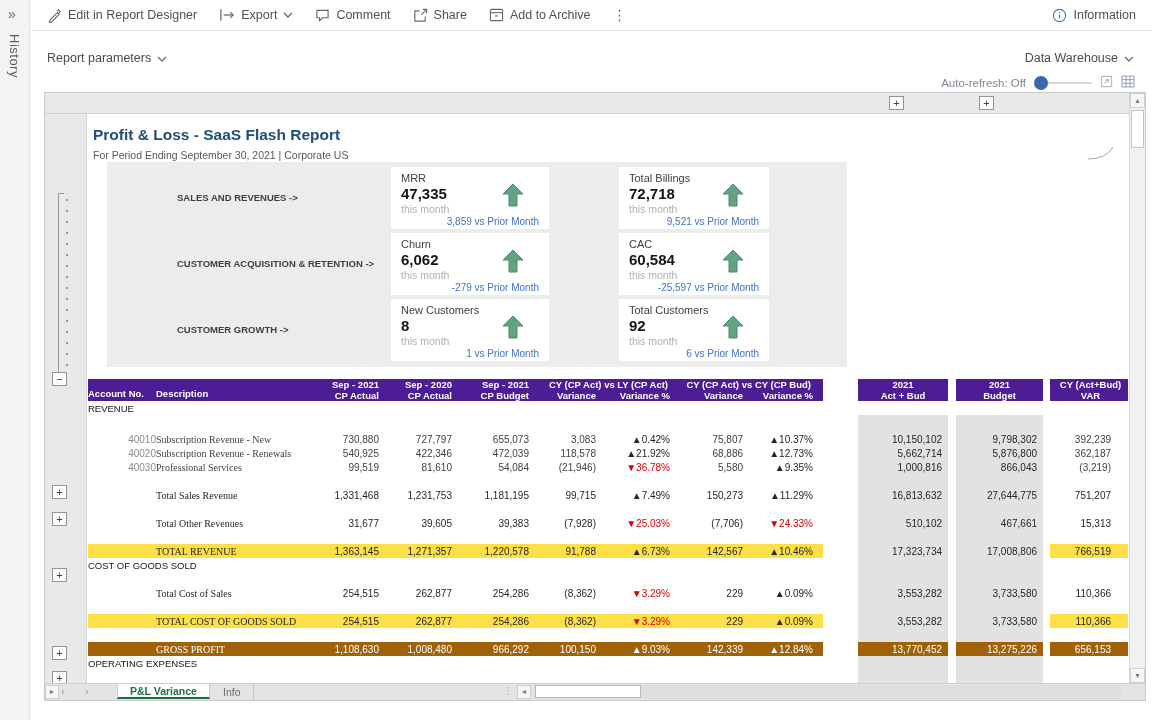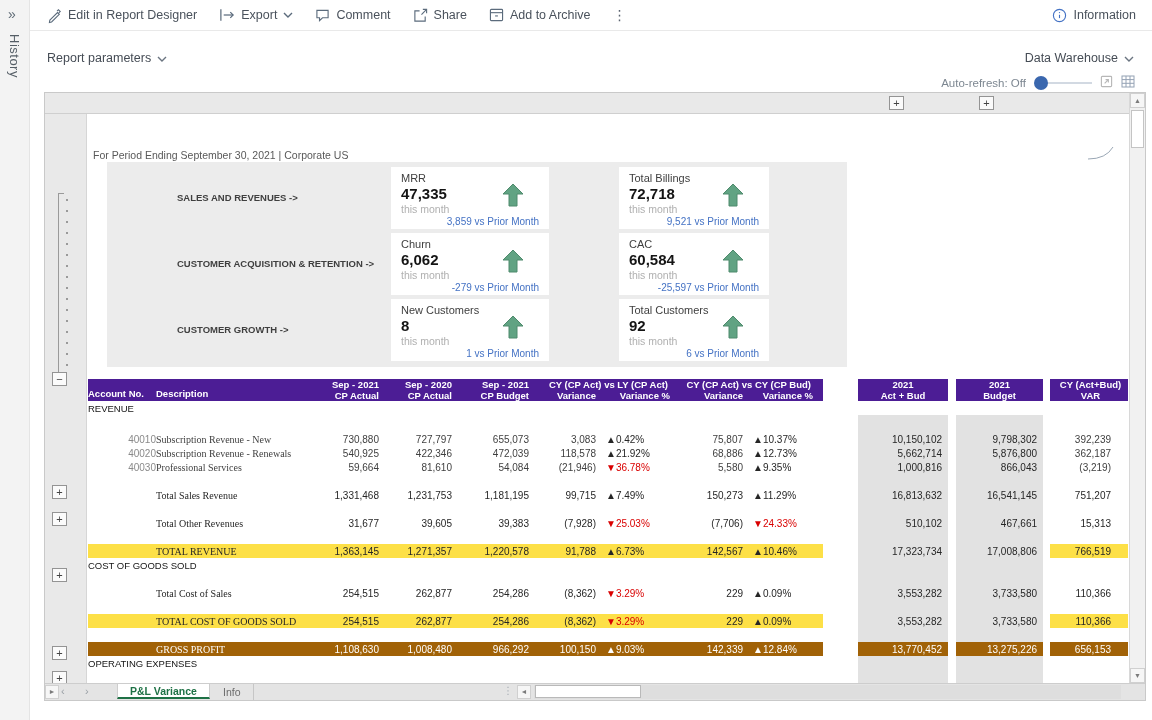--- a/index.html
+++ b/index.html
@@ -69,21 +69,21 @@
   #pl-table{position:absolute;left:0;top:265px;width:1043px;table-layout:fixed;border-collapse:collapse;font-size:10px;color:#3f3f3f;}
   #pl-table th,#pl-table td{height:14px;padding:0;white-space:nowrap;font-weight:normal;}
   #pl-table thead th{background:#4c1d95;color:#fff;font-weight:bold;font-size:9.5px;height:11px;line-height:11px;}
   #pl-table thead th.gapc{background:#fff;}
   #pl-table thead th.hl{text-align:left;vertical-align:bottom;padding-bottom:2px;}
   #pl-table thead th.ra{text-align:right;}
   #pl-table thead th.ctr{text-align:center;}
   th.pl5,td.pl5{padding-left:5px;} th.pl8{padding-left:8px;}
   .p4{padding-right:4px !important;} .p10{padding-right:10px !important;} .p12{padding-right:12px !important;} .p6{padding-right:6px !important;} .p20{padding-right:20px !important;}
   td.n{text-align:right;}
-  td.pct{color:#262626;}
+  td.pct{text-align:right;color:#262626;}
   td.pct.down{color:#d90000 !important;}
   td.acct{color:#8a8a8a;text-align:right;padding-right:14px;}
   td.desc{text-align:left;padding-left:36px;overflow:visible;font-family:Liberation Serif, serif;}
   td.sec{text-align:left;font-weight:bold;font-size:9.5px;color:#141414;padding-left:5px;}
   td.ab,td.bud{background:#e2e2e2;text-align:right;font-weight:bold;color:#262626;}
   td.gapc{background:#fff;}
   tr.bold td{font-weight:bold;color:#262626;}
   tr.bold td.pct{color:#262626;}
   tr.band td:not(.gapc){background:#fde047;}
   tr.band td.ab,tr.band td.bud{background:#e2e2e2;}
@@ -226,20 +226,21 @@
       <div id="gplus5" class="pm-box g-box" style="position:absolute;">+</div>
     </div>
 
     <div id="vscroll">
       <div id="vup" class="sbtn">▲</div>
       <div id="vthumb"></div>
       <div id="vdown" class="sbtn">▼</div>
     </div>
 
     <div id="canvas">
+      <div id="rpt-title">Profit &amp; Loss - SaaS Flash Report</div>
       <div id="rpt-subtitle">For Period Ending September 30, 2021 | Corporate US</div>
       <div id="curl"><svg width="26" height="14" viewBox="0 0 26 14" fill="none" stroke="#9aa7b5" stroke-width="1">
             <path d="M0 13 Q18 13 25 1"></path>
           </svg></div>
 
       <div id="kpi">
         <div id="kl0" class="kpi-label">SALES AND REVENUES -&gt;</div>
         <div id="kl1" class="kpi-label">CUSTOMER ACQUISITION &amp; RETENTION -&gt;</div>
         <div id="kl2" class="kpi-label">CUSTOMER GROWTH -&gt;</div>
 
@@ -397,21 +398,21 @@
               <td class="gapc"></td>
               <td class="ab p6">5,662,714</td>
               <td class="gapc"></td>
               <td class="bud p6">5,876,800</td>
               <td class="gapc"></td>
               <td class="n p20">362,187</td>
             </tr>
             <tr>
               <td class="acct">40030</td>
               <td class="desc">Professional Services</td>
-              <td class="n p4">59,664</td>
+              <td class="n p4">99,519</td>
               <td class="n p4">81,610</td>
               <td class="n p4">54,084</td>
               <td class="n p10">(21,946)</td>
               <td class="pct p10 down">▼36.78%</td>
               <td class="n p10">5,580</td>
               <td class="pct p10">▲9.35%</td>
               <td class="gapc"></td>
               <td class="ab p6">1,000,816</td>
               <td class="gapc"></td>
               <td class="bud p6">866,043</td>
@@ -434,21 +435,21 @@
               <td class="n p4">1,331,468</td>
               <td class="n p4">1,231,753</td>
               <td class="n p4">1,181,195</td>
               <td class="n p10">99,715</td>
               <td class="pct p10">▲7.49%</td>
               <td class="n p10">150,273</td>
               <td class="pct p10">▲11.29%</td>
               <td class="gapc"></td>
               <td class="ab p6">16,813,632</td>
               <td class="gapc"></td>
-              <td class="bud p6">16,541,145</td>
+              <td class="bud p6">27,644,775</td>
               <td class="gapc"></td>
               <td class="n p20">751,207</td>
             </tr>
             <tr style="height: 13px;">
               <td class="" colspan="2"></td>
               <td class="" colspan="7"></td>
               <td class="gapc"></td>
               <td class="ab"></td>
               <td class="gapc"></td>
               <td class="bud"></td>

